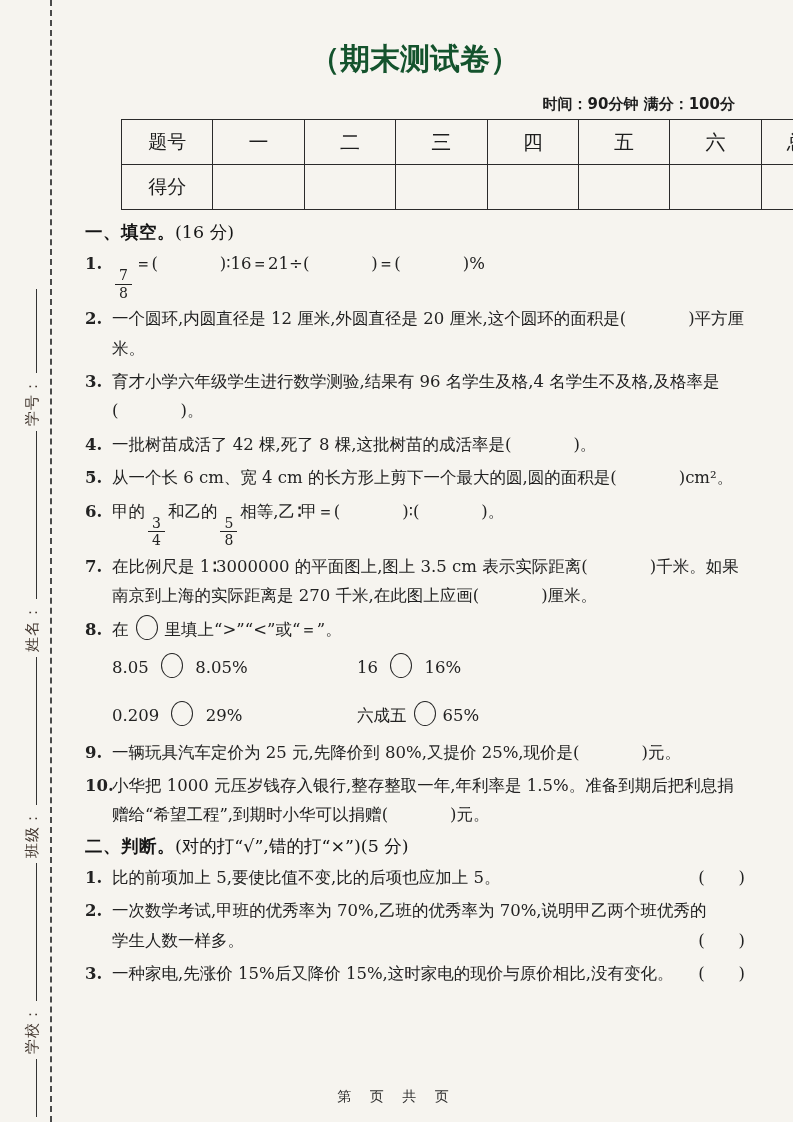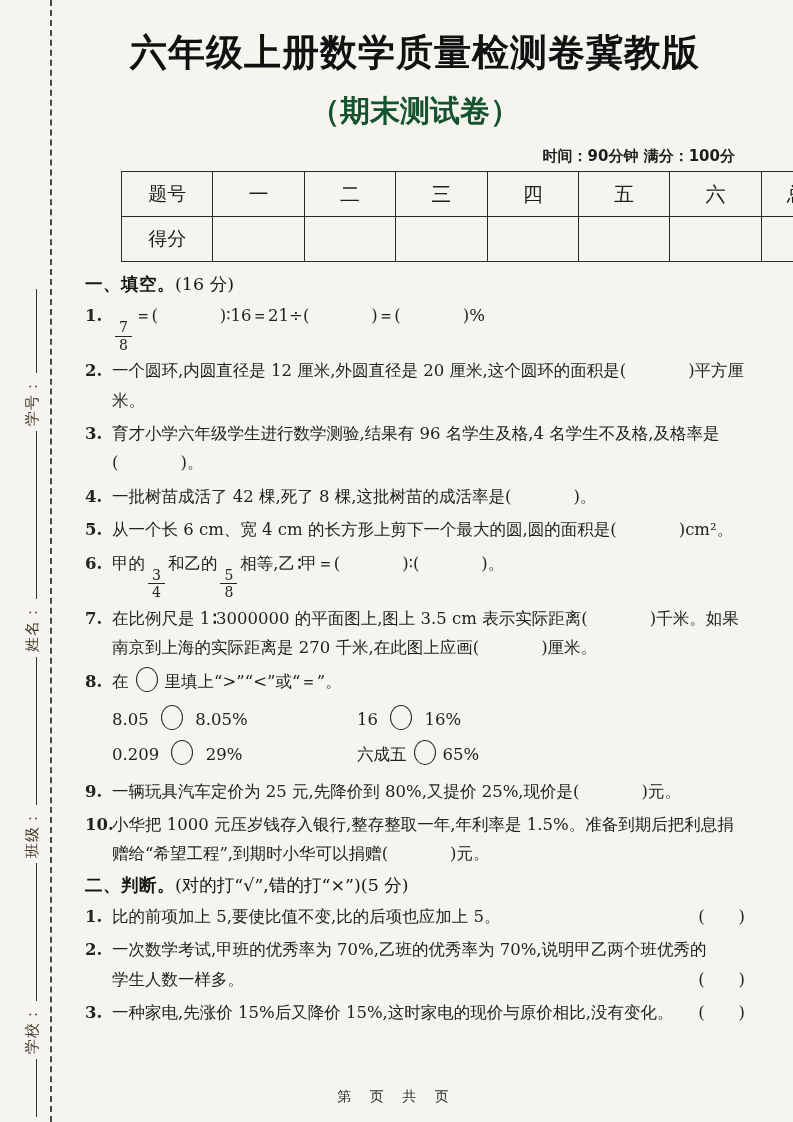--- a/index.html
+++ b/index.html
@@ -52,21 +52,21 @@
   .cmp-circle{
     display:inline-block;width:20px;height:23px;border:1.4px solid #222;border-radius:50%;
     vertical-align:-5px;margin:0 7px;
   }
   .frac{
     display:inline-flex;flex-direction:column;align-items:center;vertical-align:-11px;
     line-height:1.05;margin:0 3px;font-size:14px;
   }
   .frac .num{border-bottom:1.4px solid #222;padding:0 4px 1px 4px;}
   .frac .den{padding-top:1px;}
-  .cmp-grid{display:grid;grid-template-columns:245px 1fr;row-gap:6px;margin:9px 0 3px 0;}
+  .cmp-grid{display:grid;grid-template-columns:245px 1fr;row-gap:19px;margin:9px 0 3px 0;}
   .j-line{display:flex;justify-content:space-between;align-items:flex-start;}
   .j-text{padding-right:8px;}
   .jmark{flex:none;white-space:nowrap;}
   .jmark .jgap{display:inline-block;width:34px;}
   
   .footer{
     position:absolute;left:0;bottom:16px;width:100%;text-align:center;
     font-size:14px;letter-spacing:7px;color:#2e2e2e;
     font-family:"DejaVu Sans","Liberation Sans",sans-serif;
   }
@@ -85,21 +85,20 @@
         <span class="sideline" style="width: 148px;"></span>
         <span class="side-label">姓名：</span>
         <span class="sideline" style="width: 168px;"></span>
         <span class="side-label">学号：</span>
         <span class="sideline" style="width: 84px;"></span>
       </div>
     <div class="divider"></div>
   </div>
 
   <div class="main">
-    <h1 class="title">六年级上册数学质量检测卷冀教版</h1>
     <h2 class="subtitle">（期末测试卷）</h2>
     <div class="meta">时间：90分钟  满分：100分</div>
 
     <table class="score-table">
       <tbody>
           <tr>
             <td class="tlabel">题号</td>
             <td>一</td>
             <td>二</td>
             <td>三</td>

